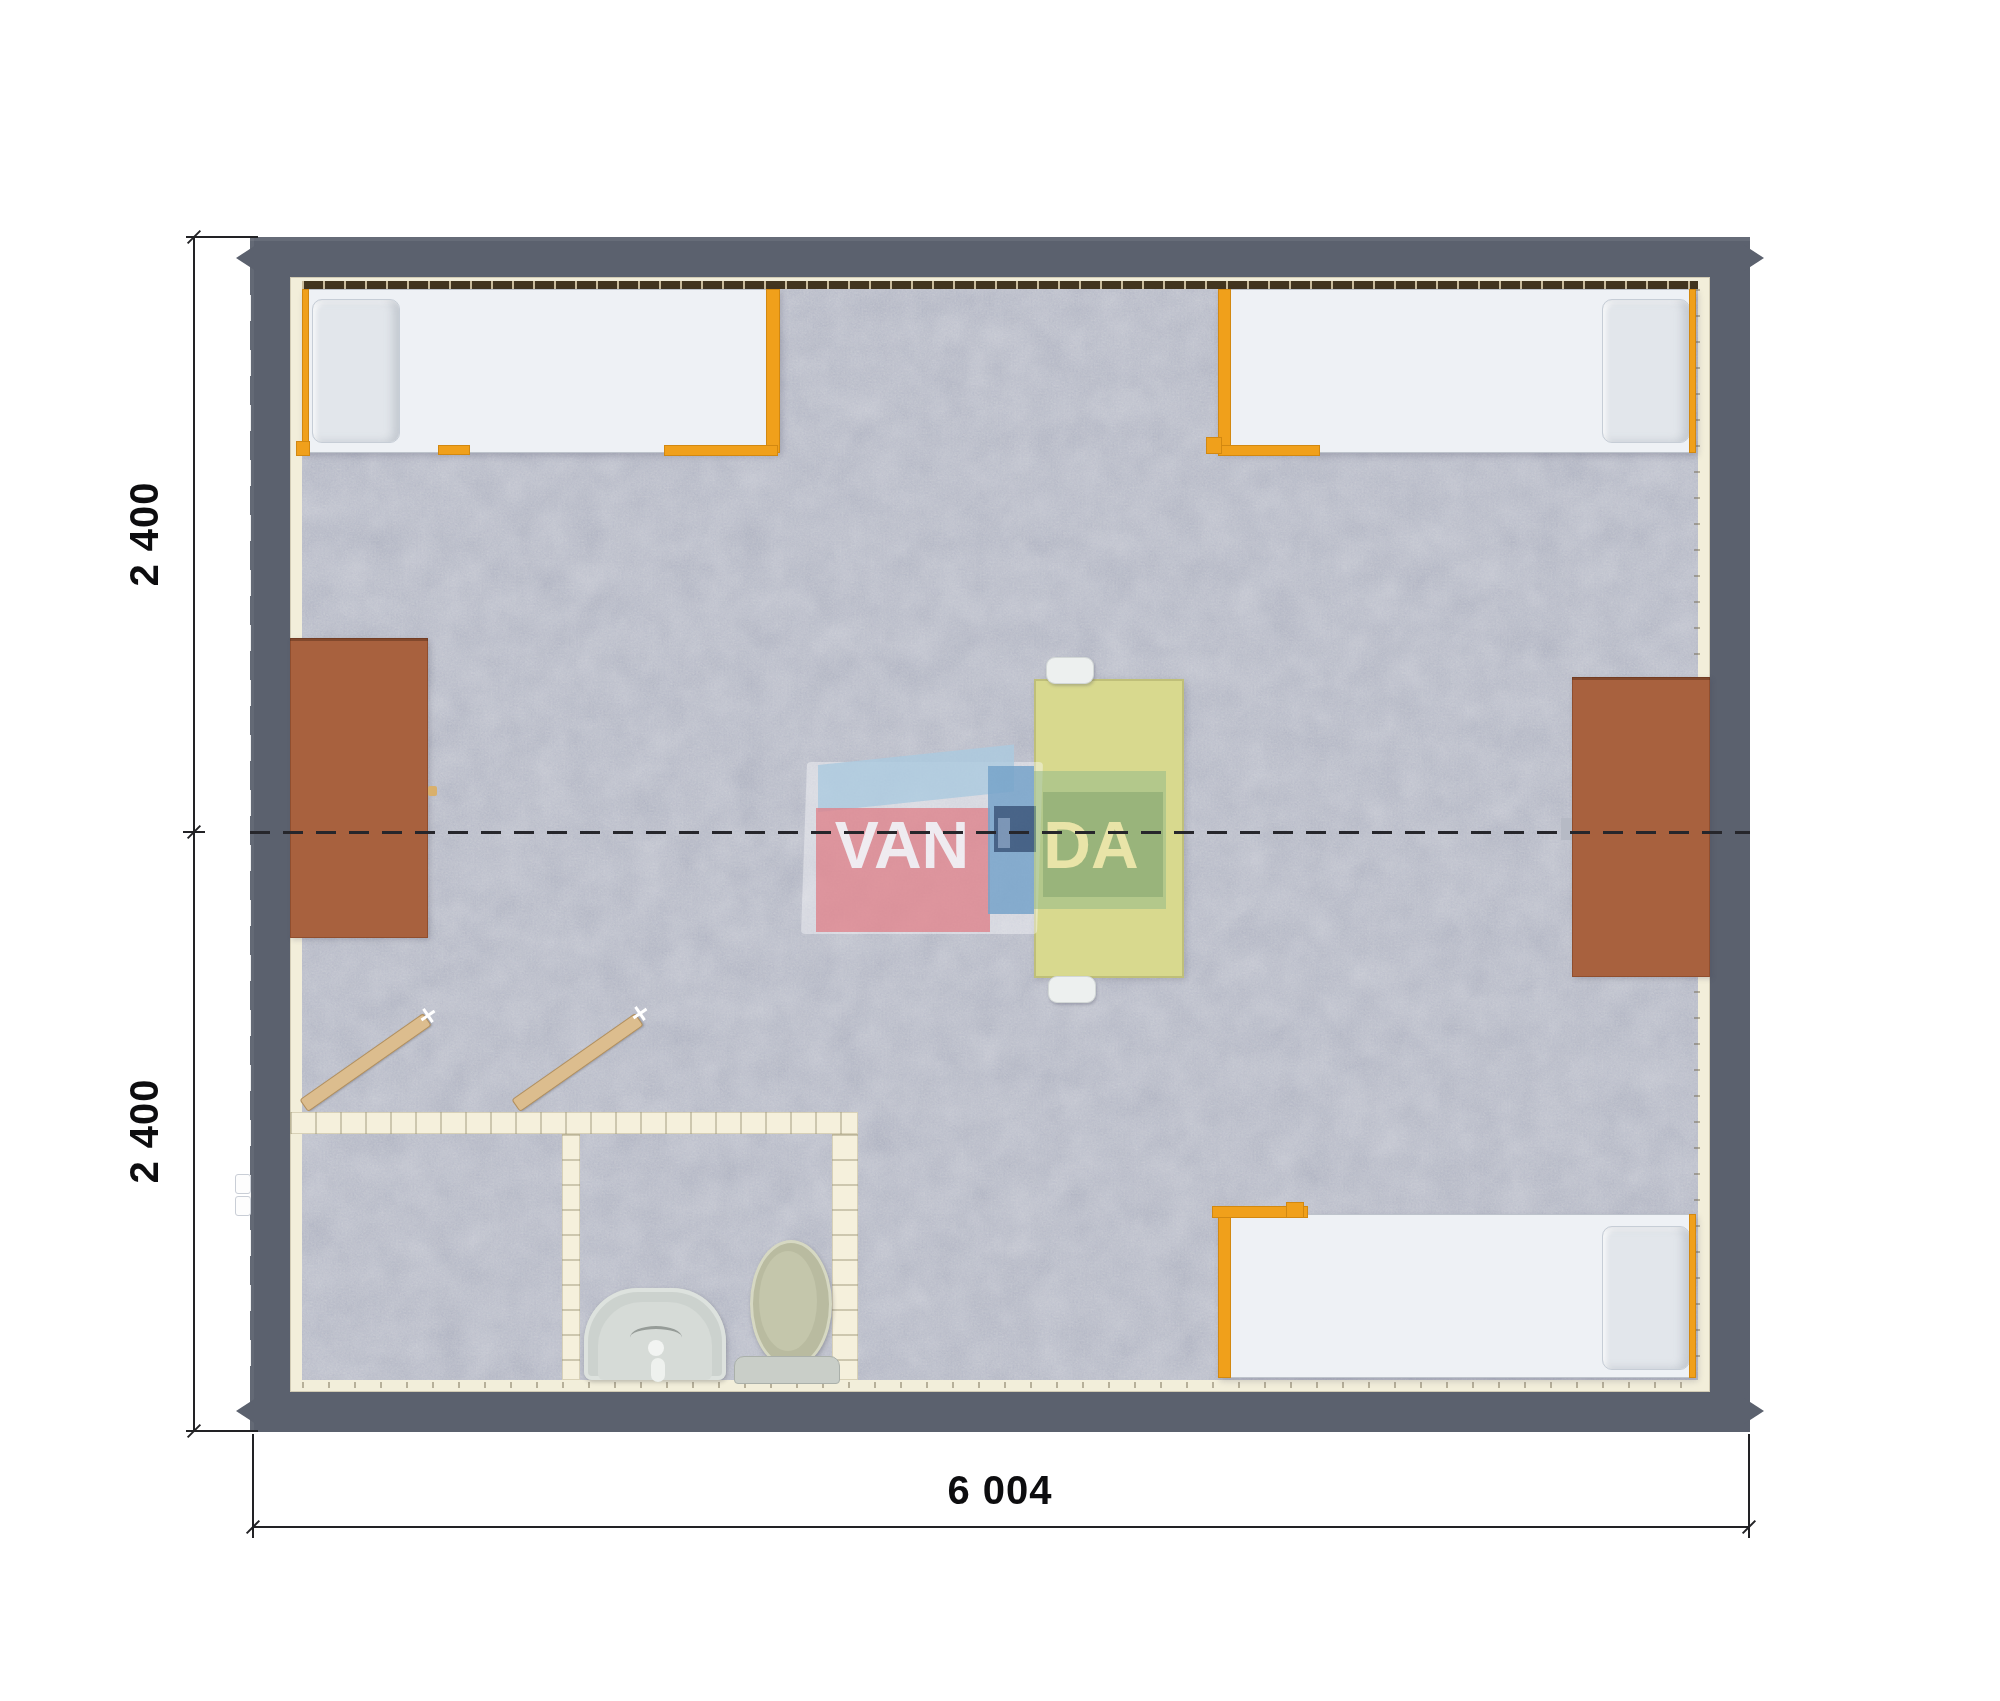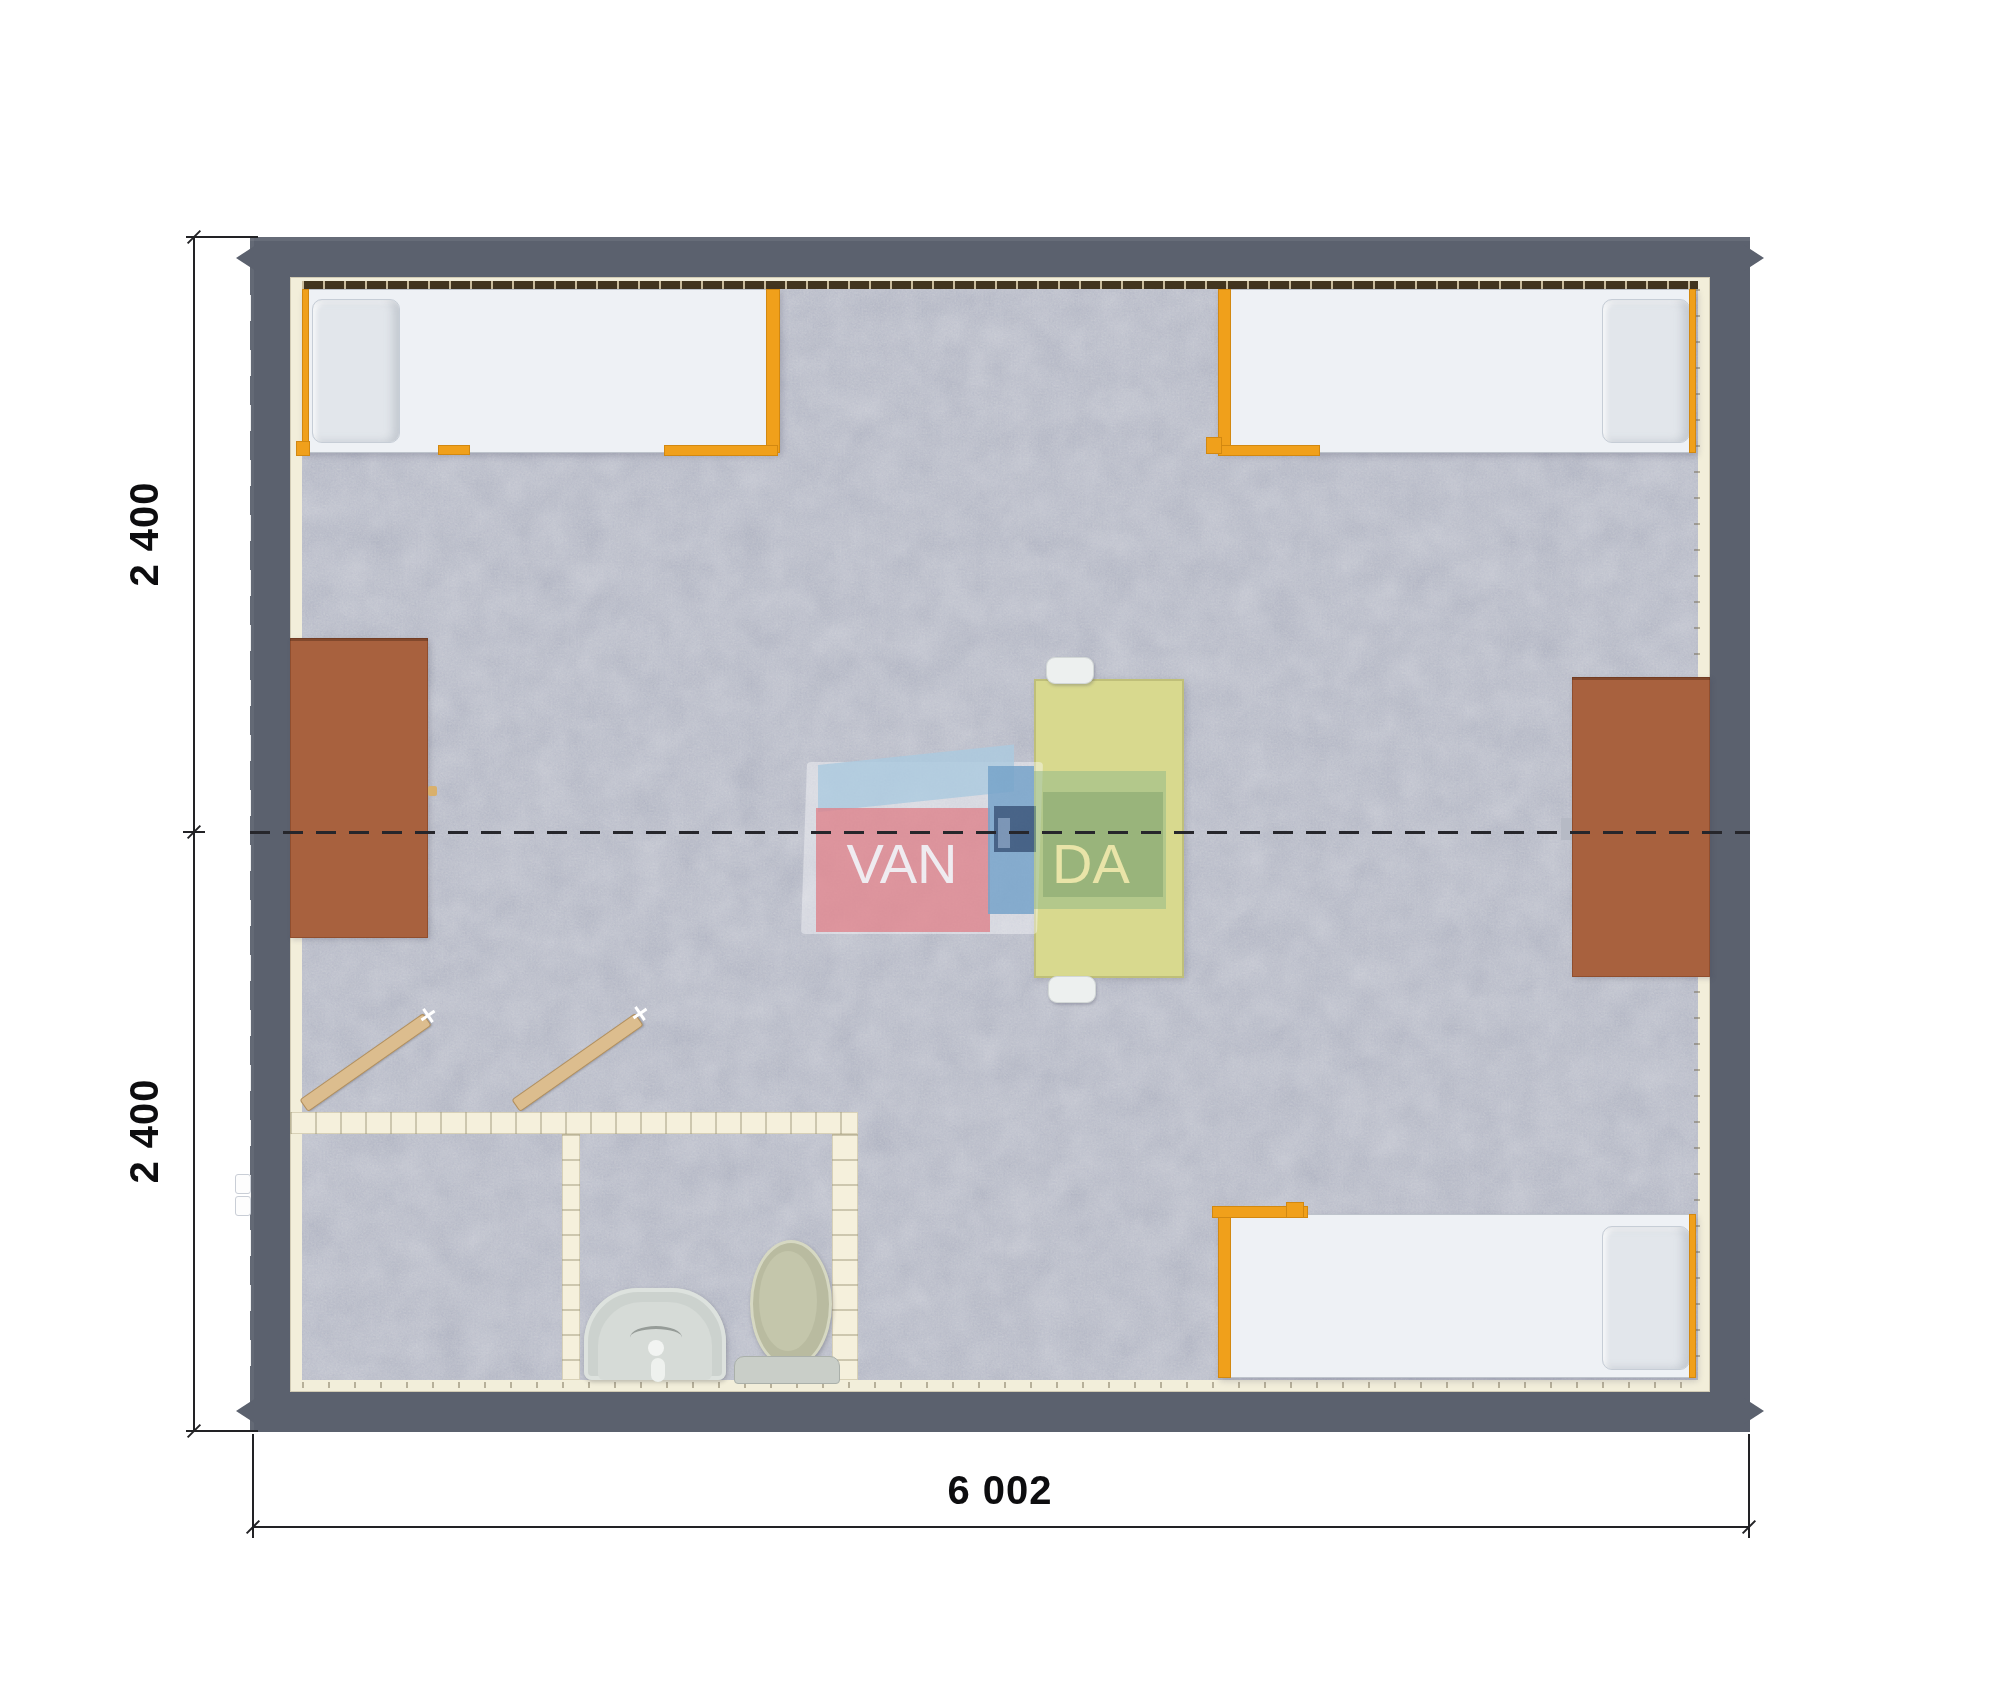--- a/index.html
+++ b/index.html
@@ -76,21 +76,21 @@
   .logo-band{position:absolute;left:804px;top:762px;width:236px;height:172px;background:rgba(252,252,255,.48);
     transform:skewX(-2deg);border-radius:4px;}
   .logo-top{position:absolute;left:818px;top:765px;width:196px;height:47px;background:rgba(169,203,226,.85);
     transform:skewY(-6deg);transform-origin:left center;}
   .logo-red{position:absolute;left:816px;top:808px;width:174px;height:124px;background:rgba(226,119,128,.8);}
   .logo-side{position:absolute;left:988px;top:766px;width:46px;height:148px;background:rgba(106,158,201,.85);}
   .logo-navy{position:absolute;left:994px;top:806px;width:42px;height:46px;background:rgba(44,74,114,.9);}
   .logo-navy-notch{position:absolute;left:998px;top:818px;width:12px;height:30px;background:rgba(120,150,185,.9);}
   .logo-green{position:absolute;left:1034px;top:771px;width:132px;height:138px;background:rgba(136,180,136,.55);}
   .logo-green-inner{position:absolute;left:1043px;top:792px;width:120px;height:105px;background:rgba(85,130,85,.35);}
-  .logo-text{position:absolute;top:836px;font-weight:normal;font-size:56px;line-height:1;text-align:center;letter-spacing:0;}
+  .logo-text{position:absolute;top:812px;font-weight:bold;font-size:66px;line-height:1;text-align:center;letter-spacing:0;}
   .logo-text.van{left:810px;width:184px;color:rgba(250,252,255,.92);}
   .logo-text.da{left:1028px;width:126px;color:rgba(240,234,175,.95);}
 </style>
 </head>
 <body>
 
 <div id="canvas">
 
   <div class="wall-outer"></div>
   <div class="spout left abs" style="left:236px;top:245px;"></div>
@@ -201,15 +201,15 @@
   <div class="dimtick" style="left:185px;top:831px;"></div>
   <div class="dimtick" style="left:185px;top:1430px;"></div>
   <div class="dimlabel rot" style="left:50px;top:508px;width:200px;height:52px;">2 400</div>
   <div class="dimlabel rot" style="left:50px;top:1105px;width:200px;height:52px;">2 400</div>
 
   <div class="dimline" style="left:252px;top:1434px;width:2px;height:104px;"></div>
   <div class="dimline" style="left:1748px;top:1434px;width:2px;height:104px;"></div>
   <div class="dimline" style="left:253px;top:1526px;width:1496px;height:2px;"></div>
   <div class="dimtick" style="left:244px;top:1526px;"></div>
   <div class="dimtick" style="left:1740px;top:1526px;"></div>
-  <div class="dimlabel" style="left:850px;top:1470px;width:300px;">6 002</div>
+  <div class="dimlabel" style="left:850px;top:1470px;width:300px;">6 004</div>
 
 </div>
 
 </body></html>

